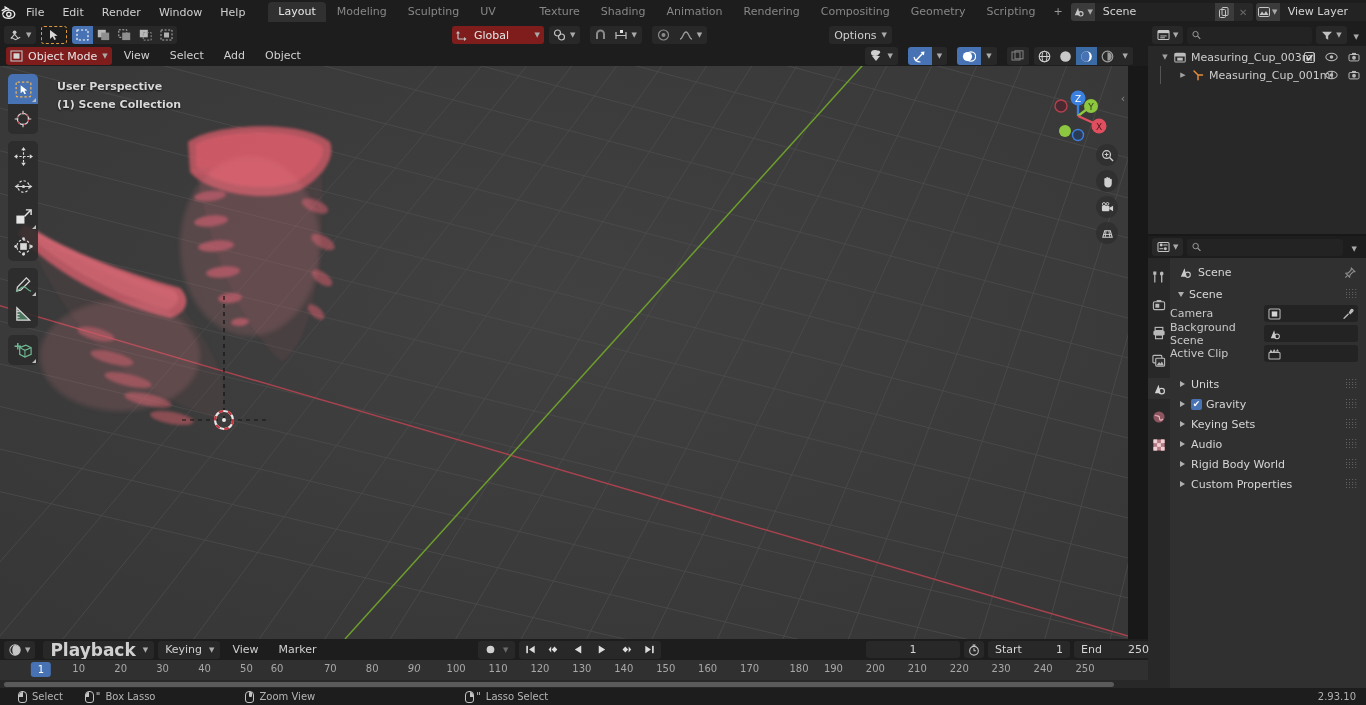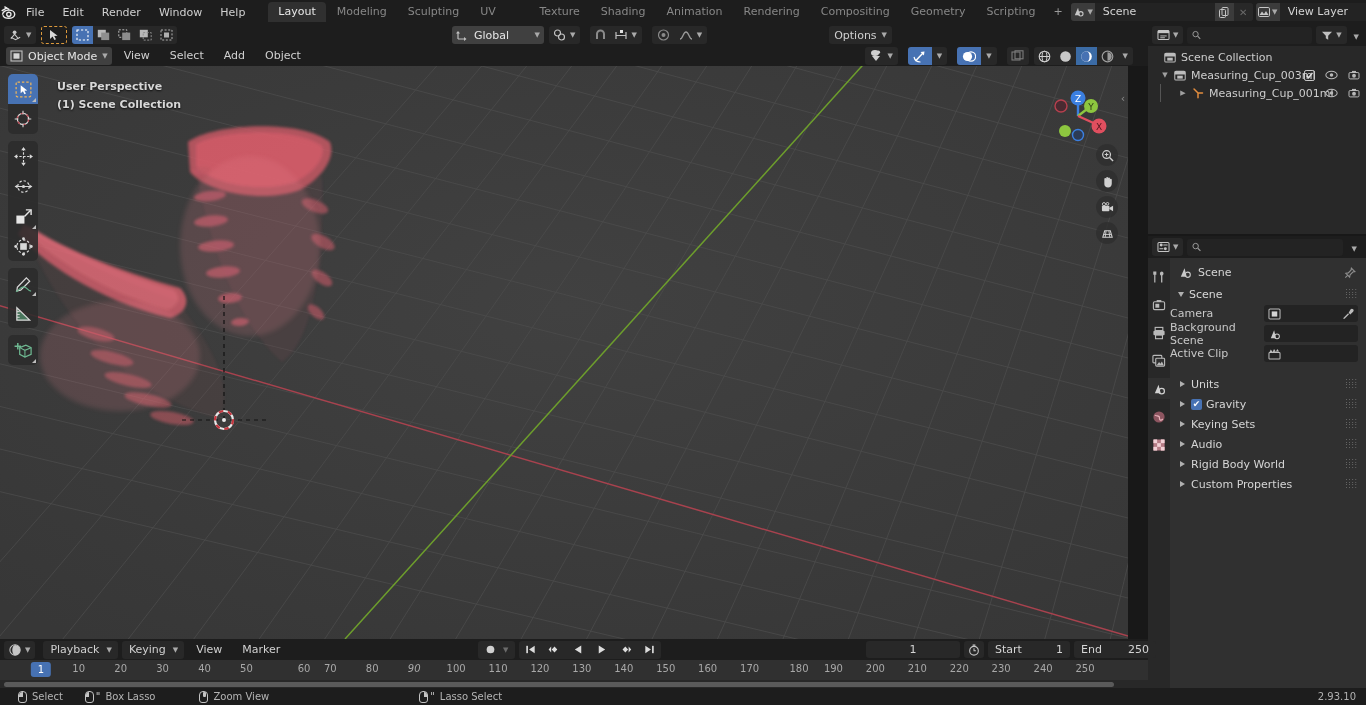--- a/index.html
+++ b/index.html
@@ -31,21 +31,21 @@
 
   
   .vp-header{ position:absolute; left:0; top:24px; width:1148px; height:22px; background:#1d1d1d;
     display:flex; align-items:center; padding:0 4px; }
   .hbtn{ height:18px; display:flex; align-items:center; justify-content:center; background:#282828;
     border-radius:3px; color:#cfcfcf; font-size:11px; padding:0 5px; }
   .hgroup{ display:flex; align-items:center; background:#282828; border-radius:3px; overflow:hidden;
     height:18px; margin-right:5px;}
   .hgroup > div{ display:flex; align-items:center; justify-content:center; height:18px; }
   .sep{ width:5px; }
-  .mode-sel{ display:flex; align-items:center; background:#404040; border-radius:3px; height:18px;
+  .mode-sel{ display:flex; align-items:center; background:#7f1d1d; border-radius:3px; height:18px;
     padding:0 4px; gap:5px; min-width:92px;}
   .caret{ font-size:7px; color:#aaa; }
   .tgl{ width:21px; height:18px; display:flex; align-items:center; justify-content:center;}
   .tgl.on{ background:#4772b3; }
   .tgl.on2{ background:#3b6ba5; }
 
   
   .vp-header2{ position:absolute; left:0; top:46px; width:1148px; height:20px; background:#1d1d1d;
     display:flex; align-items:center; padding:0 6px; gap:4px;}
   .tmenu{ padding:0 8px; height:18px; line-height:18px; font-size:11px; color:#d0d0d0;border-radius:3px;}
@@ -690,31 +690,20 @@
             </svg>
         </div>
         <div style="padding-right:5px;">
             <span class="caret">▼</span>
           </div>
       </div>
       <div style="padding:0 3px;"><span class="caret">▼</span></div>
     </div>
 
     <div style="padding-top:2px;">
-      <div class="ol-row">
-        <span class="disc"></span>
-        <span style="display:inline-flex;">
-          <svg width="12" height="11" viewBox="0 0 13 12">
-              <rect x="0.8" y="1.5" width="11.4" height="9.5" rx="1.3" fill="none" stroke="#bdbdbd" stroke-width="1.1"></rect>
-              <rect x="0.8" y="1.5" width="11.4" height="3.4" fill="#bdbdbd"></rect>
-              <rect x="3.5" y="6.2" width="6" height="3.2" fill="#bdbdbd"></rect>
-            </svg>
-        </span>
-        <span class="label">Scene Collection</span>
-      </div>
 
       <div class="ol-row" style="padding-left:12px;">
         <span class="disc">▼</span>
         <span style="display:inline-flex;margin-left:4px;">
           <svg width="12" height="11" viewBox="0 0 13 12">
               <rect x="0.8" y="1.5" width="11.4" height="9.5" rx="1.3" fill="none" stroke="#bdbdbd" stroke-width="1.1"></rect>
               <rect x="0.8" y="1.5" width="11.4" height="3.4" fill="#bdbdbd"></rect>
               <rect x="3.5" y="6.2" width="6" height="3.2" fill="#bdbdbd"></rect>
             </svg>
         </span>
@@ -950,21 +939,21 @@
           <svg width="13" height="12" viewBox="0 0 14 13">
               <circle cx="6.5" cy="6.5" r="5.6" fill="none" stroke="#c6c6c6" stroke-width="1.1"></circle>
               <path d="M6.5 1 a5.6 5.6 0 0 1 0 11.2 a3 5.6 0 0 1 0 -11.2" fill="#c6c6c6"></path>
             </svg>
         </div>
         <div style="padding-right:5px;">
             <span class="caret">▼</span>
           </div>
       </div>
       <div class="hgroup" style="margin:0;">
-        <div style="padding:0 7px;font-size:11px;color:#d0d0d0;">Playback</div>
+        <div style="padding:0 7px;font-size:17px;color:#d0d0d0;font-weight:bold;">Playback</div>
         <div style="padding-right:6px;">
             <span class="caret">▼</span>
           </div>
       </div>
       <div class="hgroup" style="margin:0;">
         <div style="padding:0 7px;font-size:11px;color:#d0d0d0;">Keying</div>
         <div style="padding-right:6px;">
             <span class="caret">▼</span>
           </div>
       </div>
@@ -1041,21 +1030,21 @@
         </div>
       </div>
     </div>
 
     <div class="tl-ruler">
         <div class="tick" style="left: 78.7349px;">10</div>
         <div class="tick" style="left: 120.663px;">20</div>
         <div class="tick" style="left: 162.59px;">30</div>
         <div class="tick" style="left: 204.518px;">40</div>
         <div class="tick" style="left: 246.446px;">50</div>
-        <div class="tick" style="left: 304px;">60</div>
+        <div class="tick" style="left: 277px;">60</div>
         <div class="tick" style="left: 330.301px;">70</div>
         <div class="tick" style="left: 372.229px;">80</div>
         <div class="tick" style="left: 414.157px; font-style: italic;">90</div>
         <div class="tick" style="left: 456.084px;">100</div>
         <div class="tick" style="left: 498.012px;">110</div>
         <div class="tick" style="left: 539.94px;">120</div>
         <div class="tick" style="left: 581.867px;">130</div>
         <div class="tick" style="left: 623.795px;">140</div>
         <div class="tick" style="left: 665.723px;">150</div>
         <div class="tick" style="left: 707.651px;">160</div>
@@ -1078,21 +1067,21 @@
   <div class="statusbar">
     <div class="sb-item" style="margin-left:18px;">
       <span class="mouseico"></span>
       <span>Select</span>
     </div>
     <div class="sb-item" style="margin-left:22px;">
       <span class="mouseico"></span>
       <span style="margin-left:-3px;color:#c3c3c3;">"</span>
       <span>Box Lasso</span>
     </div>
-    <div class="sb-item" style="margin-left:44px;">
+    <div class="sb-item" style="margin-left:90px;">
       <span class="mouseico m"></span>
       <span>Zoom View</span>
     </div>
     <div class="sb-item" style="margin-left:150px;">
       <span class="mouseico r"></span>
       <span style="margin-left:-3px;color:#c3c3c3;">"</span>
       <span>Lasso Select</span>
     </div>
     <div class="ver">2.93.10</div>
   </div>

